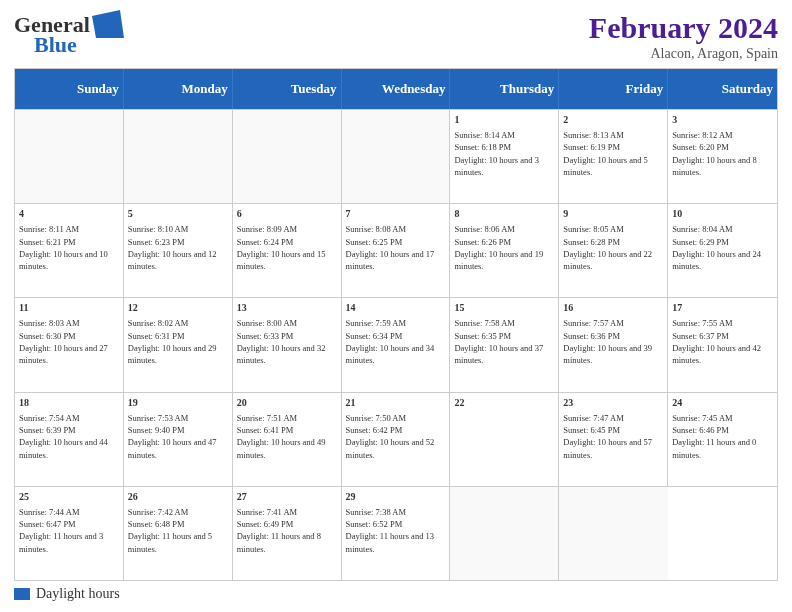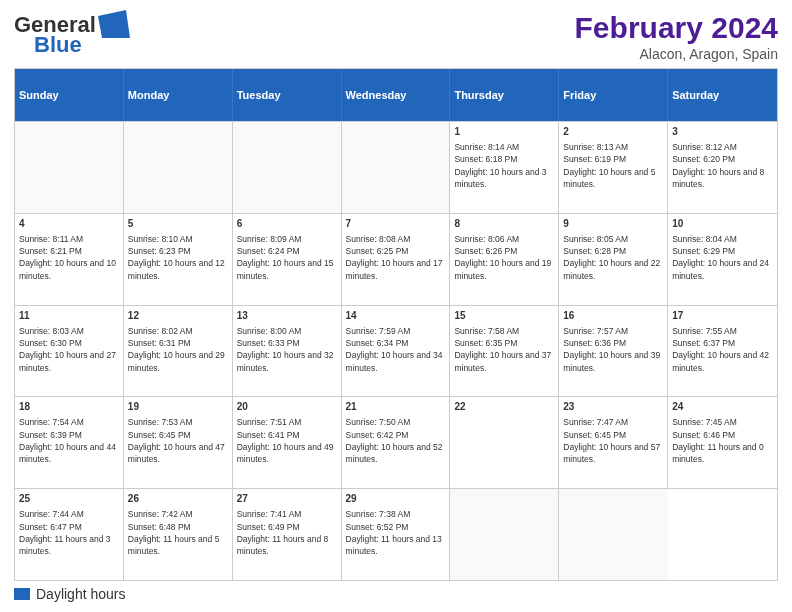--- a/index.html
+++ b/index.html
@@ -9,20 +9,21 @@
       width: 792px;
       height: 612px;
       overflow: hidden;
     }
     .page {
       width: 792px;
       height: 612px;
       padding: 10px 14px 10px 14px;
       display: flex;
       flex-direction: column;
+      font-family: Liberation Serif, serif;
     }
     .header {
       display: flex;
       justify-content: space-between;
       align-items: flex-start;
       margin-bottom: 6px;
     }
     .logo {
       display: flex;
       flex-direction: column;
@@ -47,24 +48,24 @@
       flex-direction: column;
       border: 1px solid #ccc;
     }
     .cal-header-row {
       display: grid;
       grid-template-columns: repeat(7, 1fr);
       background: #2266bb;
     }
     .cal-header-cell {
       color: #fff;
-      font-size: 11px;
+      font-size: 13px;
       font-weight: bold;
-      padding: 20px 4px;
-      text-align: left;
+      padding: 12px 4px;
+      text-align: right;
       border-right: 1px solid #3377cc;
     }
     .cal-header-cell:last-child { border-right: none; }
     .cal-body {
       display: flex;
       flex-direction: column;
       flex: 1;
     }
     .cal-row {
       display: grid;
@@ -256,21 +257,21 @@
         <div class="cal-row">
           <div class="cal-cell">
             <div class="day-num">18</div>
             <div class="day-info" style="white-space: pre-line;">Sunrise: 7:54 AM
 Sunset: 6:39 PM
 Daylight: 10 hours and 44 minutes.</div>
           </div>
           <div class="cal-cell">
             <div class="day-num">19</div>
             <div class="day-info" style="white-space: pre-line;">Sunrise: 7:53 AM
-Sunset: 6:45 PM
+Sunset: 9:40 PM
 Daylight: 10 hours and 47 minutes.</div>
           </div>
           <div class="cal-cell">
             <div class="day-num">20</div>
             <div class="day-info" style="white-space: pre-line;">Sunrise: 7:51 AM
 Sunset: 6:41 PM
 Daylight: 10 hours and 49 minutes.</div>
           </div>
           <div class="cal-cell">
             <div class="day-num">21</div>

